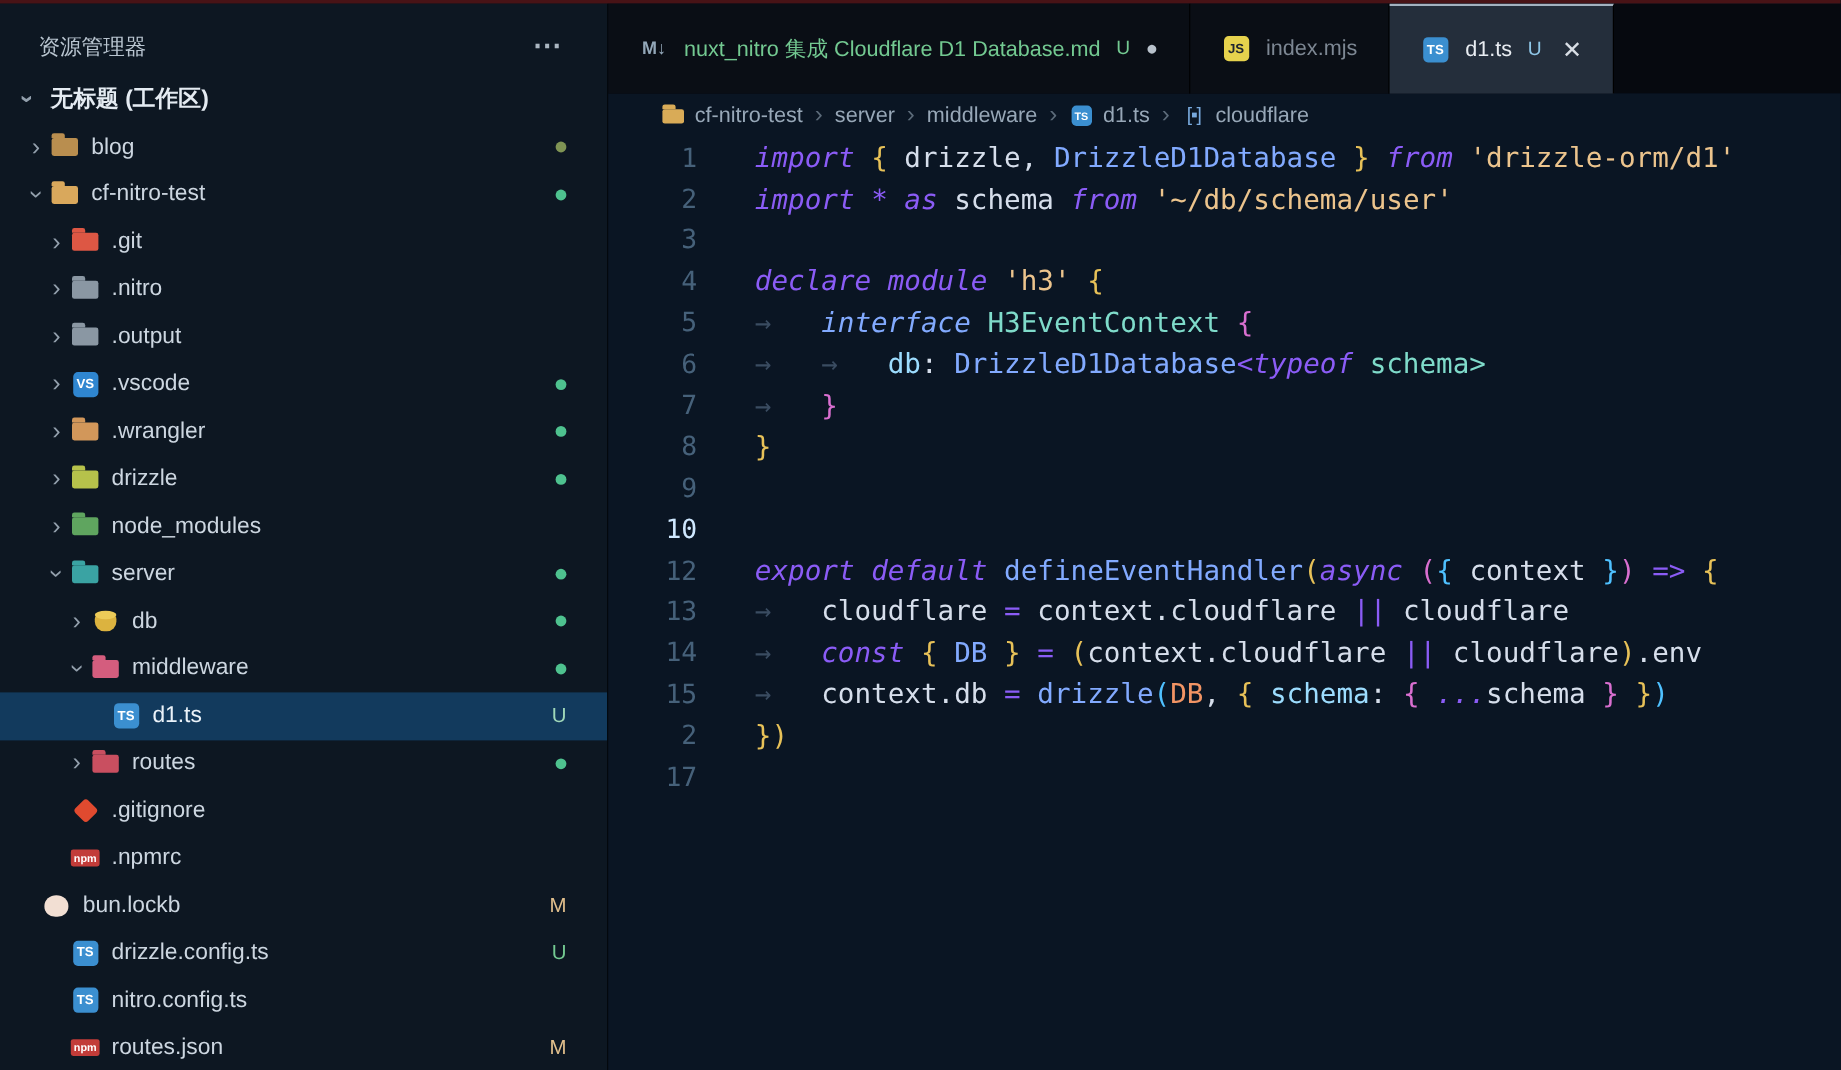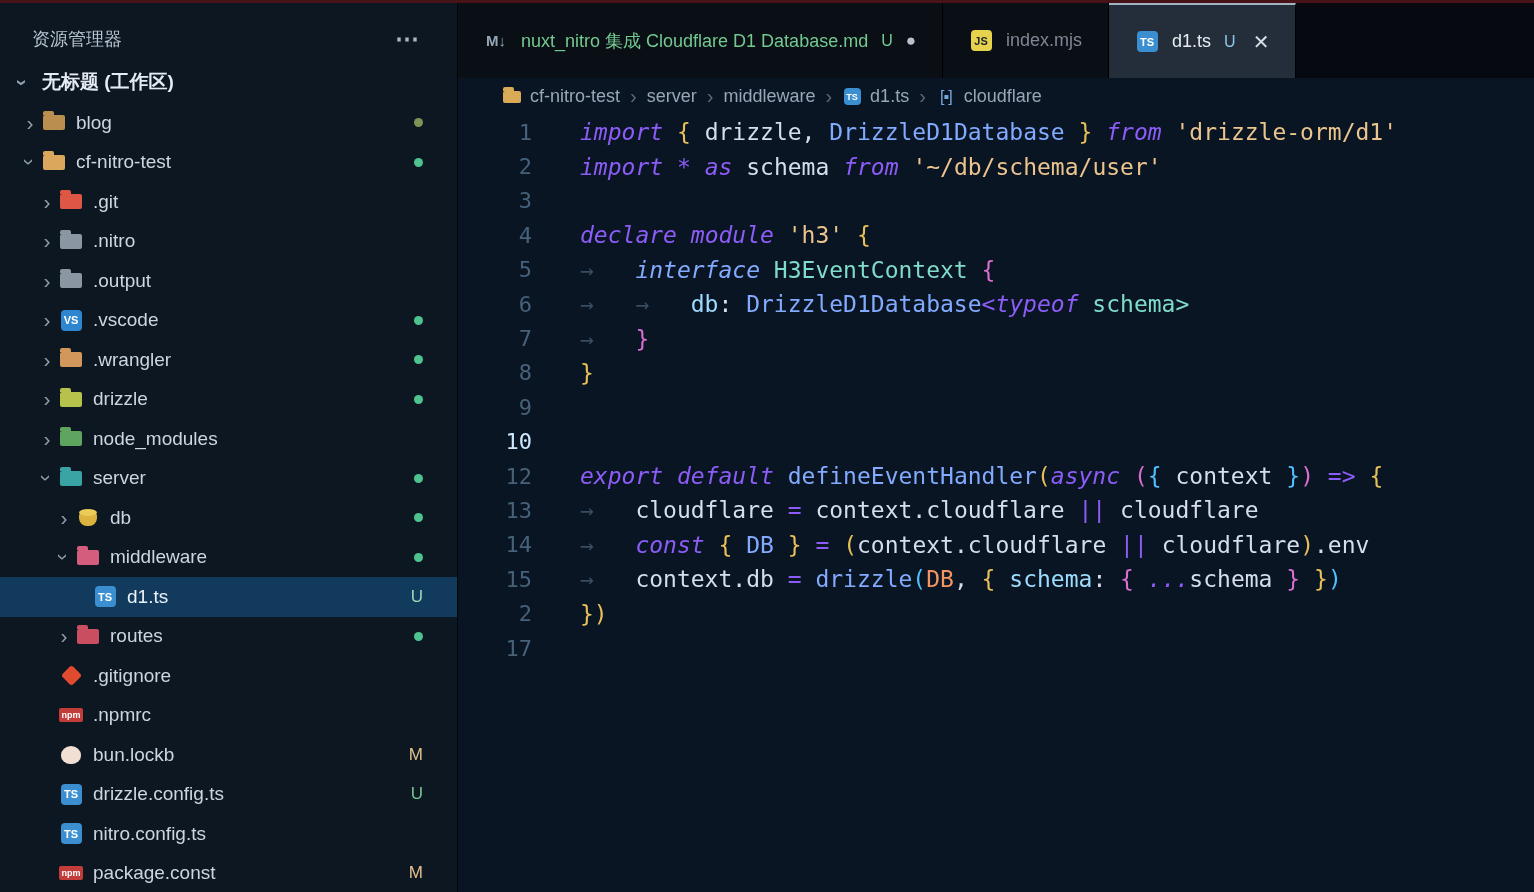--- a/index.html
+++ b/index.html
@@ -2,21 +2,21 @@
 <html><head>
 <meta charset="utf-8">
 <style>
   * { box-sizing: border-box; margin: 0; padding: 0; }
   html,body { background:#03070c; }
   body { font-family: "Liberation Sans", sans-serif; }
   .app { width:1534px; height:892px; display:flex; overflow:hidden; position:relative;
          border-top:3px solid #481316; background:#0a1523; }
 
   
-  .sidebar { width:458px; flex:none; background:#0d1722; color:#c7d2dd; display:flex;
+  .sidebar { width:507px; flex:none; background:#0d1722; color:#c7d2dd; display:flex;
              flex-direction:column; border-right:1px solid #020609; }
   .sidebar-header { display:flex; align-items:center; justify-content:space-between;
                     padding:24px 36px 16px 32px; font-size:18px; color:#b9c5d0; }
   .more { font-size:24px; font-weight:700; color:#aab6c1; letter-spacing:2px; cursor:pointer; line-height:10px;}
   .section-header { display:flex; align-items:center; gap:8px; font-weight:700; font-size:19px;
                     color:#e4ebf2; padding:2px 8px 8px 10px; cursor:pointer; }
   .section-header .chev { font-size:20px; }
   .tree { flex:1; overflow:hidden; }
   .row { display:flex; align-items:center; height:39.5px; font-size:19px; color:#ccd6e0;
          cursor:pointer; padding-right:34px; white-space:nowrap; }
@@ -228,21 +228,21 @@
           <span class="label">.gitignore</span>
           <span class="spacer"></span>
         </div>
         <div class="row" style="padding-left: 59px;">
           <span class="icon">
             <span class="npmw">npm</span>
           </span>
           <span class="label">.npmrc</span>
           <span class="spacer"></span>
         </div>
-        <div class="row" style="padding-left: 59px; text-align: center;">
+        <div class="row" style="padding-left: 35px; text-align: center;">
           <span class="icon">
             <span class="bun"></span>
           </span>
           <span class="label">bun.lockb</span>
           <span class="spacer"></span>
           <span class="badge" style="color: rgb(226, 192, 141);">M</span>
         </div>
         <div class="row" style="padding-left: 59px;">
           <span class="icon">
             <span class="sq" style="background: rgb(59, 143, 208);">TS</span>
@@ -255,21 +255,21 @@
           <span class="icon">
             <span class="sq" style="background: rgb(59, 143, 208);">TS</span>
           </span>
           <span class="label">nitro.config.ts</span>
           <span class="spacer"></span>
         </div>
         <div class="row" style="padding-left: 59px;">
           <span class="icon">
             <span class="npmw">npm</span>
           </span>
-          <span class="label">package.const</span>
+          <span class="label">routes.json</span>
           <span class="spacer"></span>
           <span class="badge" style="color: rgb(226, 192, 141);">M</span>
         </div>
       </div>
   </aside>
 
   <main class="main">
     <div class="tabbar">
         <div class="tab">
           <span class="icon">

